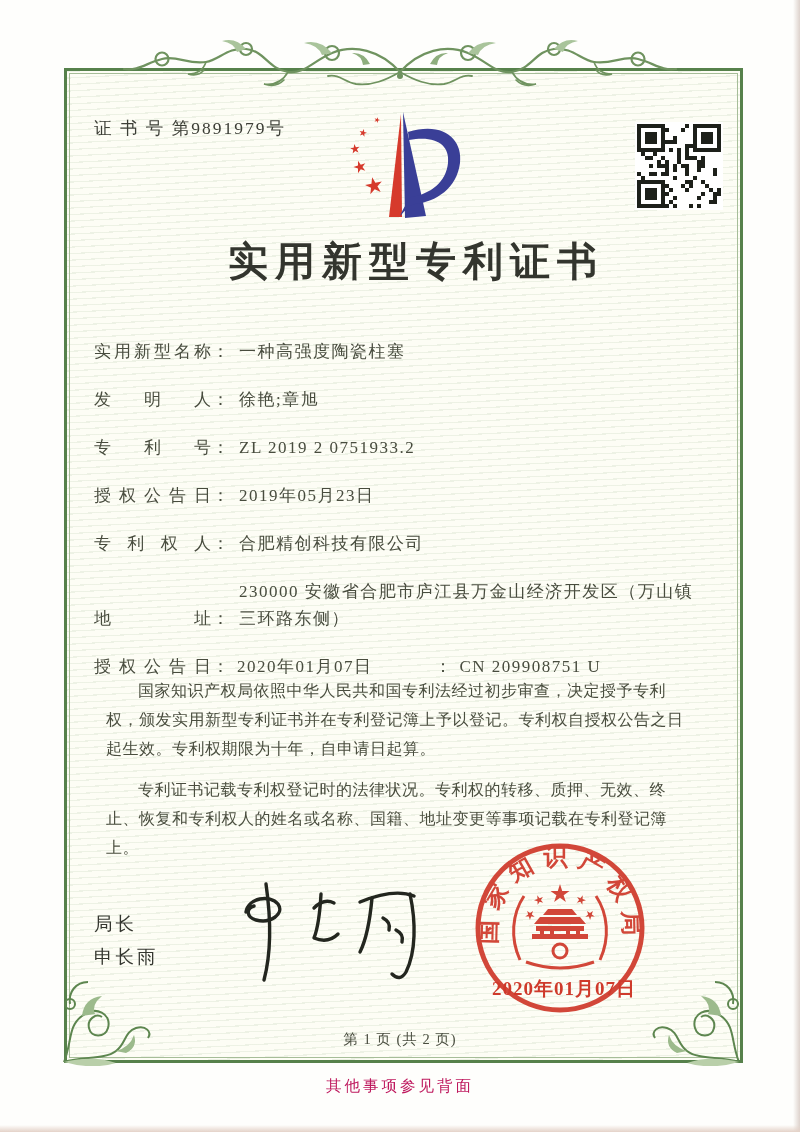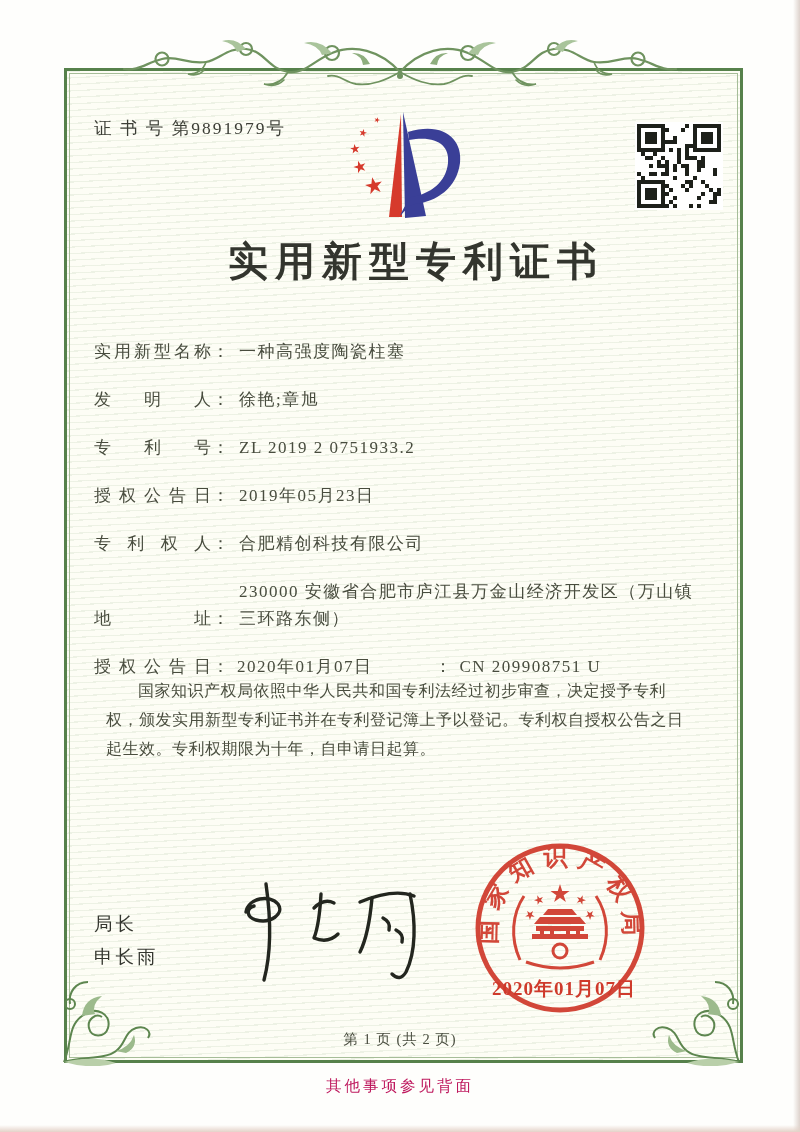--- a/index.html
+++ b/index.html
@@ -333,20 +333,21 @@
     </span>
     <span class="grant-pair grant-right">
         <span class="fcolon">：</span>
       <span class="fvalue">CN 209908751 U</span>
     </span>
   </div>
 </div>
 
 <div class="abs paras">
   <p>国家知识产权局依照中华人民共和国专利法经过初步审查，决定授予专利权，颁发实用新型专利证书并在专利登记簿上予以登记。专利权自授权公告之日起生效。专利权期限为十年，自申请日起算。</p>
+  <p>专利证书记载专利权登记时的法律状况。专利权的转移、质押、无效、终止、恢复和专利权人的姓名或名称、国籍、地址变更等事项记载在专利登记簿上。</p>
 </div>
 
 <div class="abs issuer">
   <div>局长</div>
   <div>申长雨</div>
 </div>
 
 <svg class="abs" style="left:218px;top:868px;" width="220" height="118" viewBox="0 0 220 118">
   <g fill="none" stroke="#23261f" stroke-width="3.4" stroke-linecap="round" stroke-linejoin="round">
     <path d="M28,44 C30,30 52,26 60,36 C67,46 52,56 38,52 C28,49 28,40 36,38"></path>

